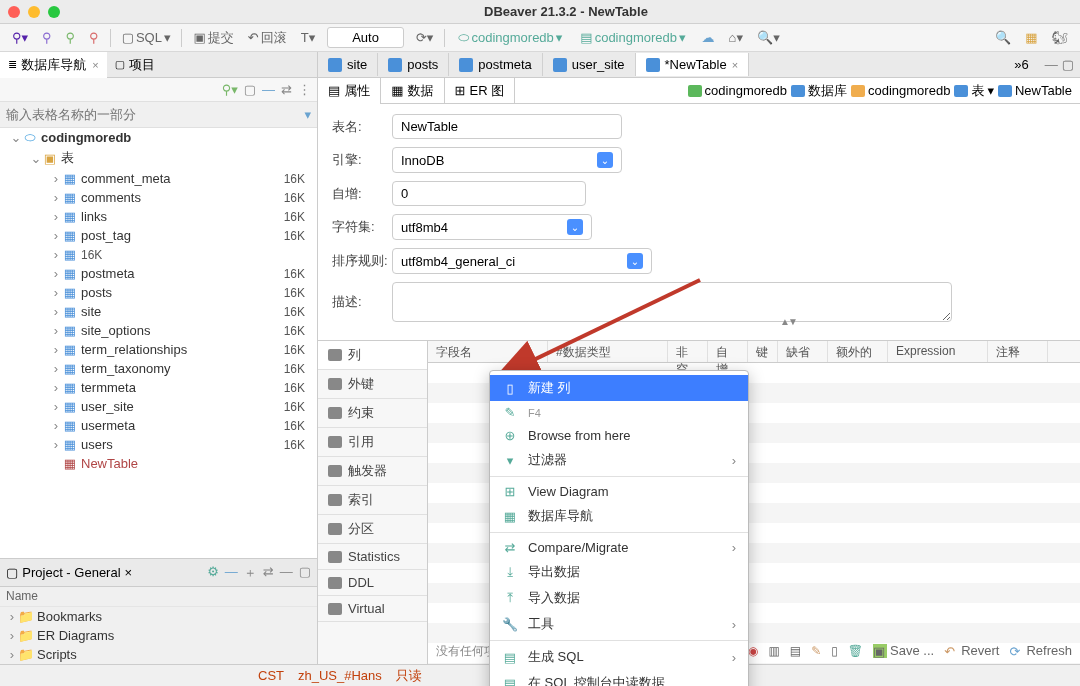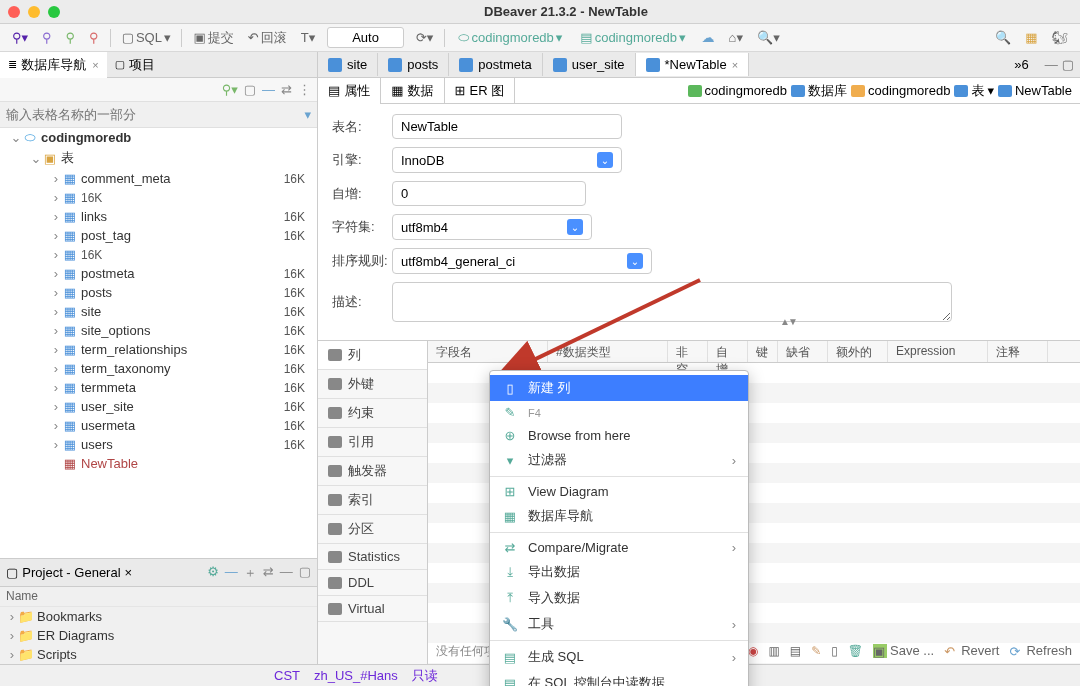--- a/index.html
+++ b/index.html
@@ -81,21 +81,21 @@
 .mitem .mico{width:16px;display:inline-flex;justify-content:center;color:#5a9;}
 .mitem.sel .mico{color:#fff;}
 .mitem .mlbl{flex:1;}
 .mitem .mkey{color:#999;font-size:11px;}
 .mitem .arr{color:#888;}
 .msep{height:1px;background:#e0e0e0;margin:3px 0;}
 .arrow{position:absolute;z-index:50;}
 .bottom-actions{position:absolute;right:8px;bottom:28px;display:flex;gap:10px;align-items:center;}
 .bact{display:flex;align-items:center;gap:3px;color:#666;cursor:pointer;font-size:12px;}
 .bact .bi{width:14px;height:14px;display:inline-block;}
-.status{position:absolute;bottom:0;left:0;right:0;height:22px;background:#f0f0f0;border-top:1px solid #ccc;display:flex;align-items:center;padding:0 20px;gap:14px;color:#6d28d9;font-size:12px;}
+.status{position:absolute;bottom:0;left:0;right:0;height:22px;background:#f0f0f0;border-top:1px solid #ccc;display:flex;align-items:center;padding:0 4px;gap:14px;color:#c2410c;font-size:12px;}
 .ic-sm{font-size:11px;}
 .funnel::before{content:"▾";color:#6aa3d0;}
 .mini-icons{display:flex;gap:4px;color:#aaa;font-size:11px;}
 .win-icons{position:absolute;right:6px;display:flex;gap:4px;color:#888;font-size:11px;}
 .updown{position:absolute;top:316px;left:780px;color:#888;font-size:10px;letter-spacing:-2px;}
 </style>
 </head>
 <body>
 
 <div class="titlebar">
@@ -175,20 +175,21 @@
       <div id="tree-items">
           <div class="trow" style="padding-left: 50px;">
             <span class="tw">›</span>
             <span class="ico tbl-ico">▦</span>
             <span class="lbl">comment_meta</span>
             <span class="sz">16K</span>
           </div>
           <div class="trow" style="padding-left: 50px;">
             <span class="tw">›</span>
             <span class="ico tbl-ico">▦</span>
+            <span class="lbl">comments</span>
             <span class="sz">16K</span>
           </div>
           <div class="trow" style="padding-left: 50px;">
             <span class="tw">›</span>
             <span class="ico tbl-ico">▦</span>
             <span class="lbl">links</span>
             <span class="sz">16K</span>
           </div>
           <div class="trow" style="padding-left: 50px;">
             <span class="tw">›</span>

